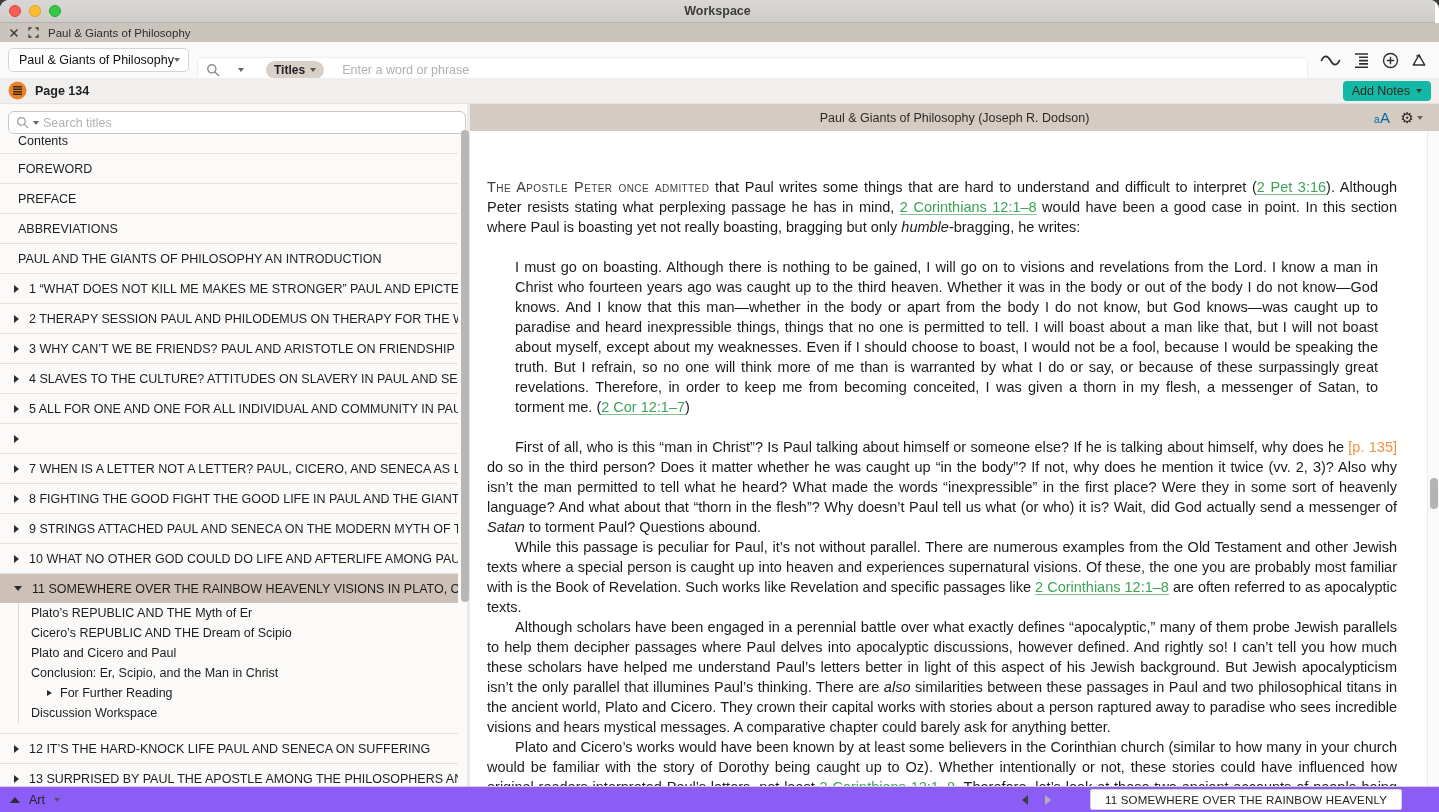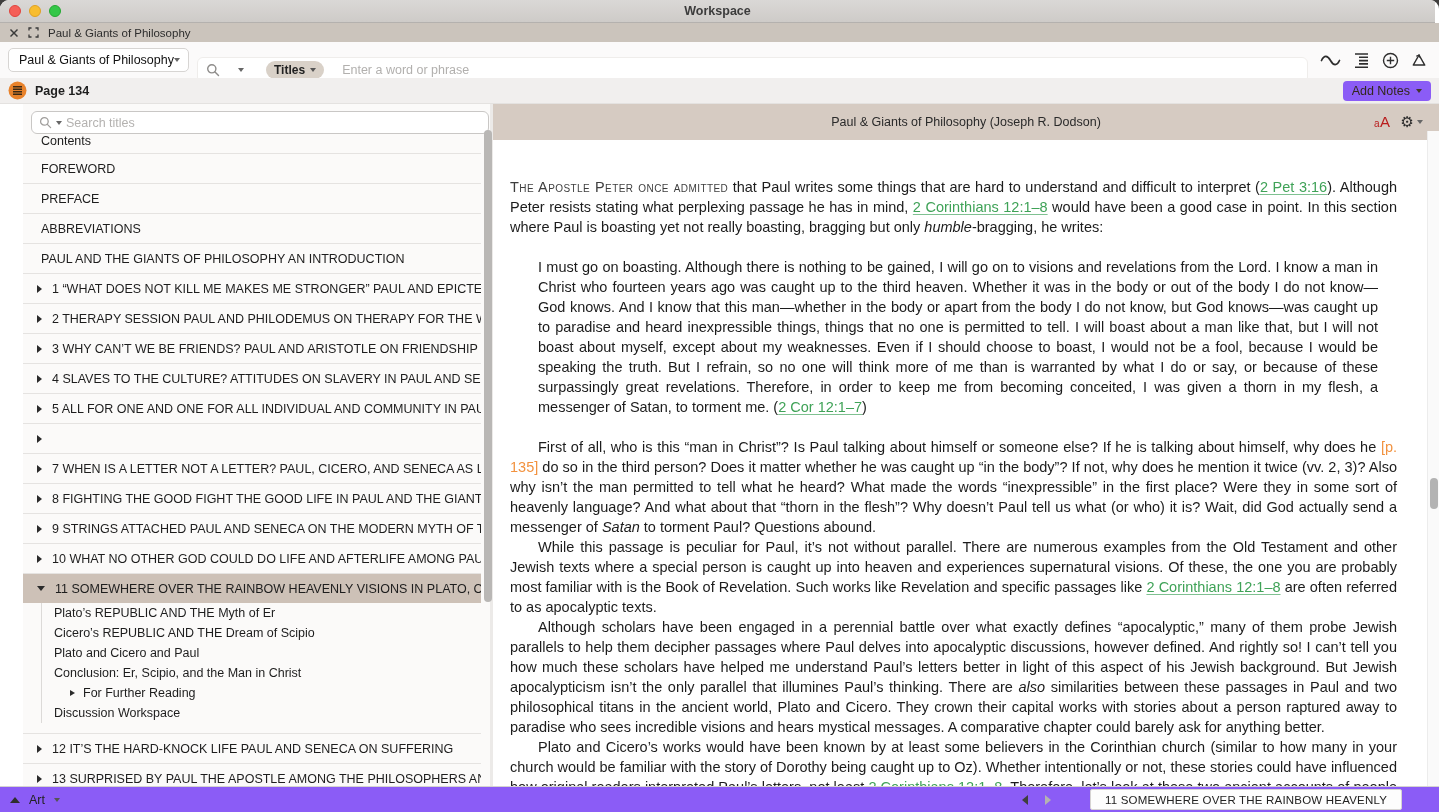--- a/index.html
+++ b/index.html
@@ -49,26 +49,26 @@
   .tri-d { width:0; height:0; border-left:4px solid transparent; border-right:4px solid transparent;
     border-top:5.5px solid #2b2b2b; display:inline-block; flex:none; }
   .tri-u { width:0; height:0; border-left:5px solid transparent; border-right:5px solid transparent;
     border-bottom:6px solid #2f2f2f; display:inline-block; }
 
   
   .pagerow { position:absolute; top:78px; left:0; right:0; height:26px; background:#f1efee;
     display:flex; align-items:center; padding:0 8px; gap:8px; border-bottom:1px solid #e4e2e0; }
   .page-label { font-size:12.5px; font-weight:bold; color:#1e1e1e; }
   .spacer { flex:1; }
-  .add-notes { height:20px; background:#8b5cf6; border:none; border-radius:4px; display:inline-flex;
+  .add-notes { height:20px; background:#14b8a6; border:none; border-radius:4px; display:inline-flex;
     align-items:center; gap:6px; padding:0 9px; font-size:12.5px; color:#33291c;
     font-family:"Liberation Sans",sans-serif; }
 
   
-  .workarea { position:absolute; top:104px; left:0; right:0; bottom:26px; display:flex;margin-left:23px; }
+  .workarea { position:absolute; top:104px; left:0; right:0; bottom:26px; display:flex; }
 
   
   .sidebar { position:relative; width:470px; background:#fbfaf9; border-right:3px solid #eceae8; flex:none; }
   .sidebar-search { position:absolute; top:7px; left:8px; width:458px; height:23px; background:#fff;
     border:1px solid #c9c7c5; border-radius:6px; display:flex; align-items:center; gap:4px; padding:0 7px; }
   .sidebar-search input { flex:1; border:none; outline:none; font-size:12.5px; color:#333; background:transparent;
     font-family:"Liberation Sans",sans-serif; }
   .sidebar-search input::placeholder { color:#b4b2b0; }
   .toc-list { position:absolute; top:30px; left:0; width:458px; bottom:0; overflow:hidden; }
   .toc-row { display:flex; align-items:center; font-size:12.5px; color:#1d1d1d; white-space:nowrap; overflow:hidden; }
@@ -78,24 +78,24 @@
   .toc-row.lvl0 .tri-r, .toc-row.lvl0 .tri-d { margin-right:10px; }
   .toc-row.sel { background:#cdc1b7; }
   .toc-row.lvl1, .toc-row.lvl2 { height:20px; margin-left:18px; border-left:1px solid #dcdad8; padding-left:12px; }
   .toc-row.lvl2 { padding-left:28px; }
   .toc-row.lvl2 .tri-r { margin-right:8px; border-left-width:5px; border-top-width:3.5px; border-bottom-width:3.5px; }
   .toc-row.gap-after { margin-bottom:10px; }
   .sb-scroll-thumb { position:absolute; left:461px; top:26px; width:8px; height:472px; background:#b9b7b5; border-radius:4px; }
 
   
   .reader { position:relative; flex:1; background:#fff; }
-  .reader-header { position:relative; height:36px; background:#d6cbc2; display:flex; align-items:center;padding-left:25px; }
+  .reader-header { position:relative; height:27px; background:#d6cbc2; display:flex; align-items:center;padding-left:25px; }
   .reader-title { position:absolute; left:0; right:0; text-align:center; font-size:12.5px; color:#2a2a2a; }
   .reader-hicons { position:absolute; right:16px; display:flex; align-items:center; gap:10px; }
-  .aa { color:#b91c1c; letter-spacing:0.5px;text-align:center; }
+  .aa { color:#0369a1; letter-spacing:0.5px;text-align:center; }
   .aa .a-sm { font-size:10px; }
   .aa .a-lg { font-size:15px; }
   .gear { font-size:15px; color:#2b2b2b; display:inline-flex; align-items:center; gap:3px;
     font-family:"DejaVu Sans", sans-serif; }
   .reader-content { position:absolute; top:27px; left:0; right:12px; bottom:0; overflow:hidden;
     padding:46px 30px 0 17px; font-size:14.5px; line-height:20px; color:#1c1c1c; text-align:justify; }
   .reader-content p.body { text-indent:28px; }
   .reader-content p.noindent { text-indent:0; }
   .reader-content .quote { margin:20px 0; padding-left:28px; padding-right:19px; }
   .seg-sc { font-variant:small-caps; letter-spacing:0.4px; color:#3e3e3e; }

